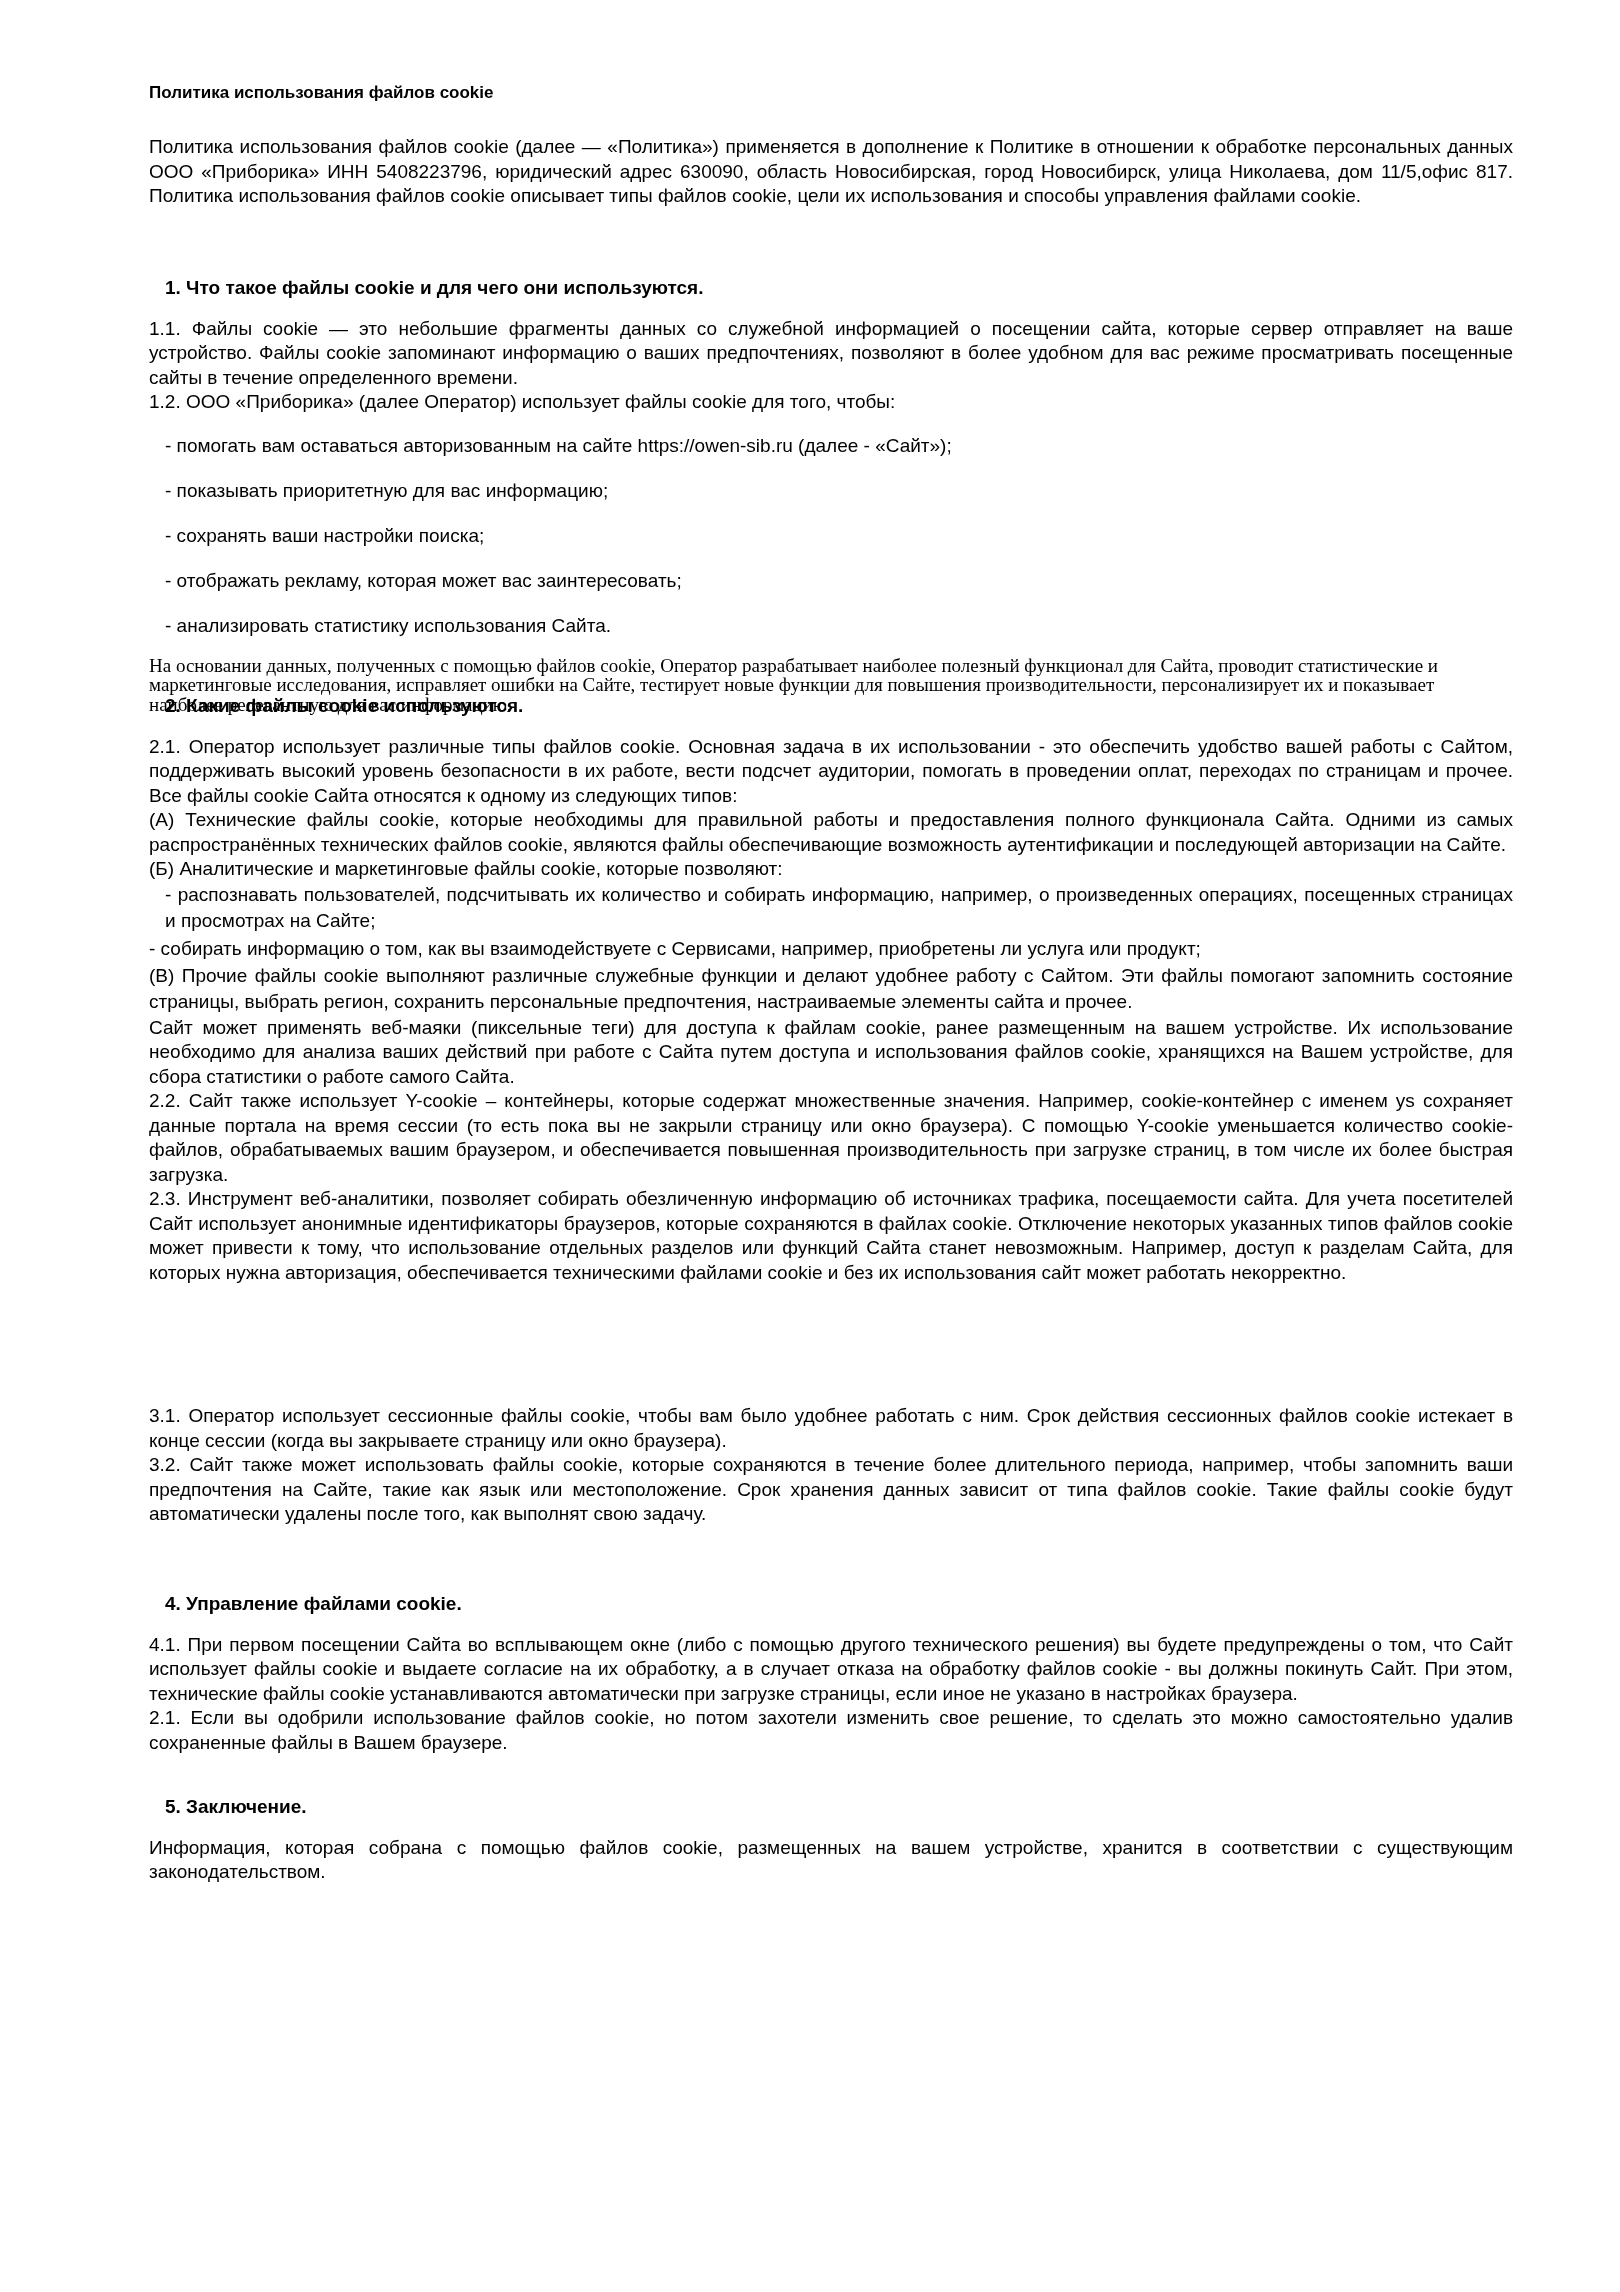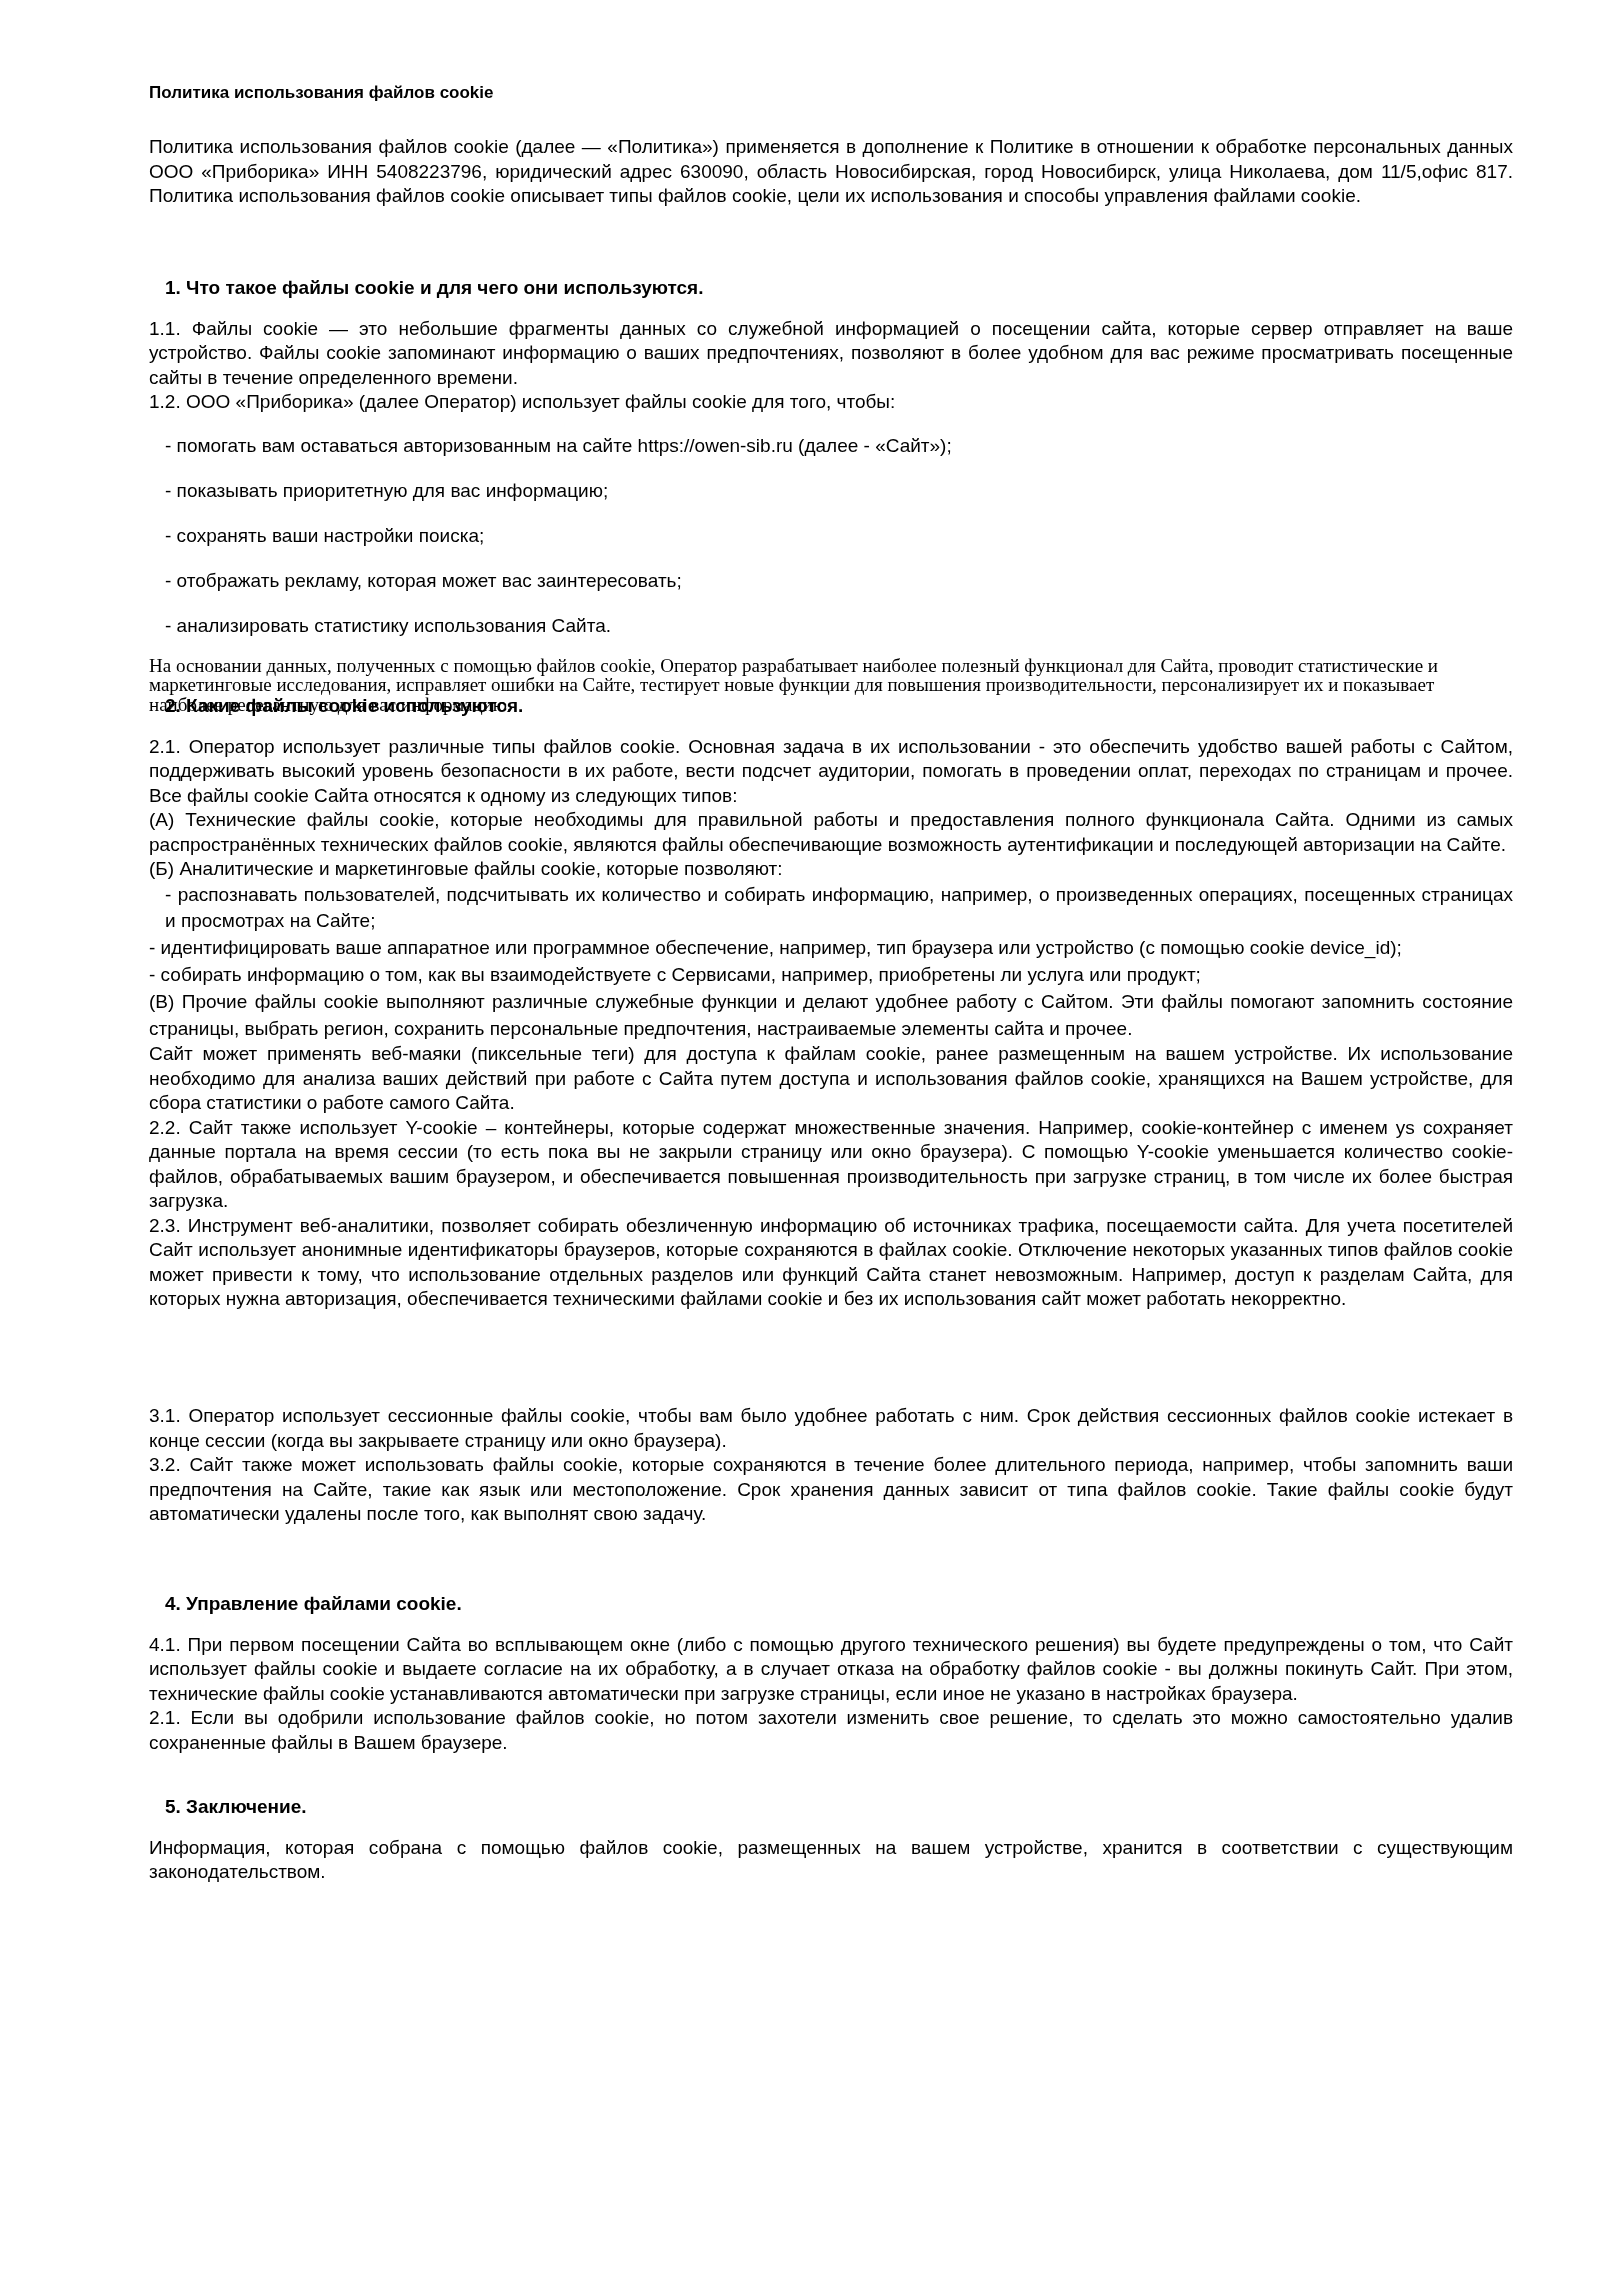--- a/index.html
+++ b/index.html
@@ -37,21 +37,20 @@
     <p class="bullet">- анализировать статистику использования Сайта.</p>
     <p class="tight" style="margin-top:13.7px;font-family:Liberation Serif, serif;">На основании данных, полученных с помощью файлов cookie, Оператор разрабатывает наиболее полезный функционал для Сайта, проводит статистические и маркетинговые исследования, исправляет ошибки на Сайте, тестирует новые функции для повышения производительности, персонализирует их и показывает наиболее релевантную для вас информацию.</p>
   </div>
 
   <div class="block" style="top:678px;">
     <p class="h">2.  Какие файлы cookie используются.</p>
     <p class="body-text">2.1.    Оператор использует различные типы файлов cookie. Основная задача в их использовании - это обеспечить удобство вашей работы с Сайтом, поддерживать высокий уровень безопасности в их работе, вести подсчет аудитории, помогать в проведении оплат, переходах по страницам и прочее. Все файлы cookie Сайта относятся к одному из следующих типов:</p>
     <p class="body-text">(А) Технические файлы cookie, которые необходимы для правильной работы и предоставления полного функционала Сайта. Одними из самых распространённых технических файлов cookie, являются файлы обеспечивающие возможность аутентификации и последующей авторизации на Сайте.</p>
     <p class="body-text">(Б) Аналитические и маркетинговые файлы cookie, которые позволяют:</p>
     <p class="body-text" style="line-height:26.5px;margin-left:16px;">-  распознавать пользователей, подсчитывать их количество и собирать информацию, например, о произведенных операциях, посещенных страницах и просмотрах на Сайте;</p>
-    <p class="body-text" style="line-height:26.5px;">-  идентифицировать ваше аппаратное или программное обеспечение, например, тип браузера или устройство (с помощью cookie device_id);</p>
     <p class="body-text" style="line-height:28px;">-   собирать информацию о том, как вы взаимодействуете с Сервисами, например, приобретены ли услуга или продукт;</p>
     <p class="body-text" style="line-height:26.5px;">(В) Прочие файлы cookie выполняют различные служебные функции и делают удобнее работу с Сайтом. Эти файлы помогают запомнить состояние страницы, выбрать регион, сохранить персональные предпочтения, настраиваемые элементы сайта и прочее.</p>
     <p class="body-text">Сайт может применять веб-маяки (пиксельные теги) для доступа к файлам cookie, ранее размещенным на вашем устройстве. Их использование необходимо для анализа ваших действий при работе с Сайта путем доступа и использования файлов cookie, хранящихся на Вашем устройстве, для сбора статистики о работе самого Сайта.</p>
     <p class="body-text">2.2.    Сайт также использует Y-cookie – контейнеры, которые содержат множественные значения. Например, cookie-контейнер с именем ys сохраняет данные портала на время сессии (то есть пока вы не закрыли страницу или окно браузера). С помощью Y-cookie уменьшается количество cookie-файлов, обрабатываемых вашим браузером, и обеспечивается повышенная производительность при загрузке страниц, в том числе их более быстрая загрузка.</p>
     <p class="body-text">2.3.     Инструмент веб-аналитики, позволяет собирать обезличенную информацию об источниках трафика, посещаемости сайта. Для учета посетителей Сайт использует анонимные идентификаторы браузеров, которые сохраняются в файлах cookie. Отключение некоторых указанных типов файлов cookie может привести к тому, что использование отдельных разделов или функций Сайта станет невозможным. Например, доступ к разделам Сайта, для которых нужна авторизация, обеспечивается техническими файлами cookie и без их использования сайт может работать некорректно.</p>
   </div>
 
   <div class="block" style="top:1404px;">
     <p class="body-text">3.1.   Оператор использует сессионные файлы cookie, чтобы вам было удобнее работать с ним. Срок действия сессионных файлов cookie истекает в конце сессии (когда вы закрываете страницу или окно браузера).</p>
     <p class="body-text">3.2.    Сайт также может использовать файлы cookie, которые сохраняются в течение более длительного периода, например, чтобы запомнить ваши предпочтения на Сайте, такие как язык или местоположение. Срок хранения данных зависит от типа файлов cookie. Такие файлы cookie будут автоматически удалены после того, как выполнят свою задачу.</p>

